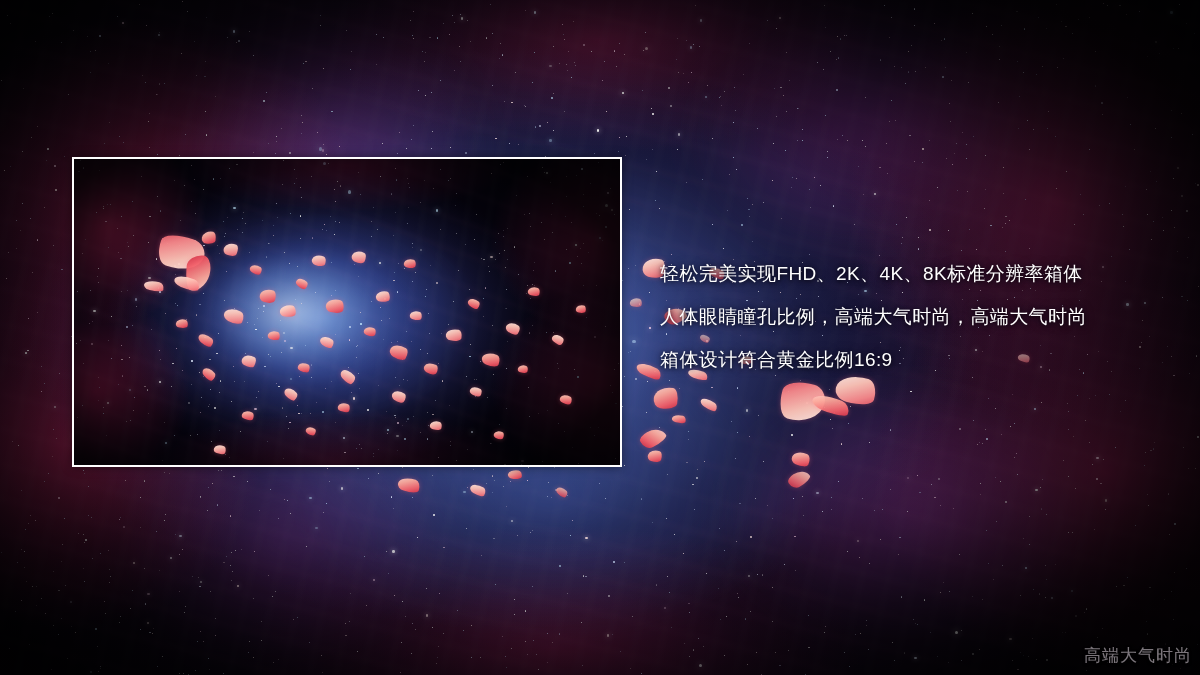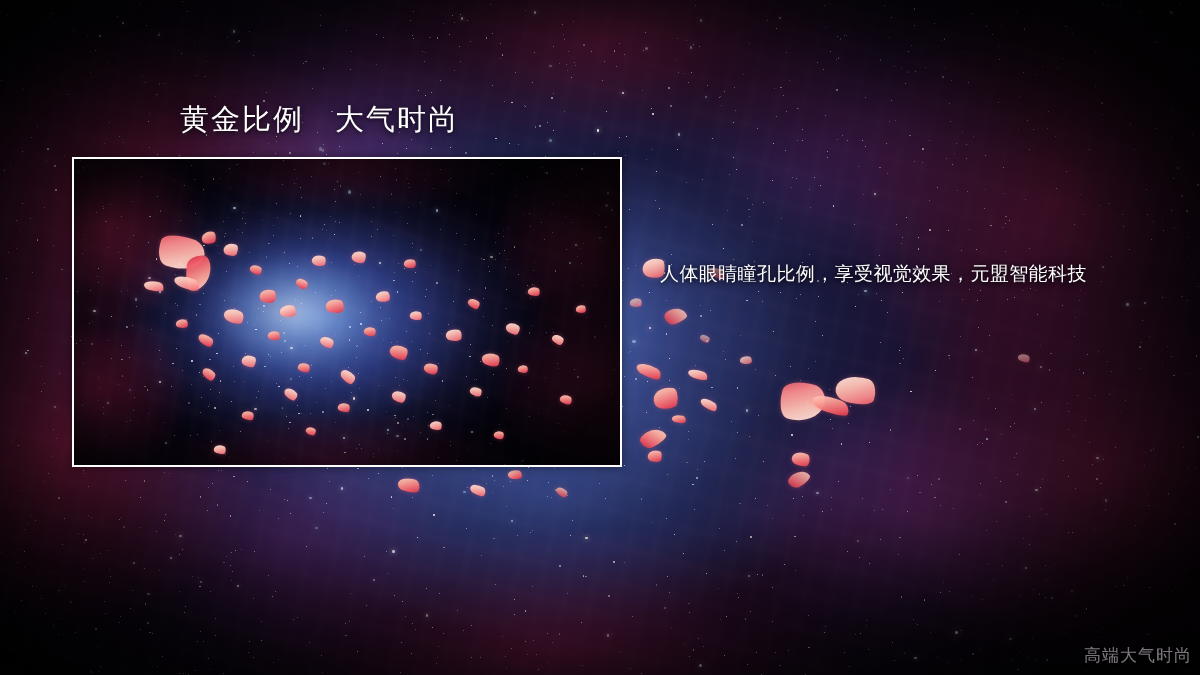--- a/index.html
+++ b/index.html
@@ -1715,21 +1715,20 @@
       <i class="petal" style="left:630px;top:298px;width:12px;height:9px;opacity:0.7;transform:rotate(12deg);background:linear-gradient(150deg,#fff1ec 0%,#ffc5b8 38%,#f98a8c 72%,#e04a5c 100%);"></i>
       <i class="petal" style="left:700px;top:335px;width:10px;height:7px;opacity:0.6;transform:rotate(40deg);background:linear-gradient(150deg,#fff1ec 0%,#ffc5b8 38%,#f98a8c 72%,#e04a5c 100%);"></i>
       <i class="petal" style="left:398px;top:478px;width:22px;height:14px;opacity:0.95;transform:rotate(18deg);background:linear-gradient(150deg,#ffd9d2 0%,#fca99c 34%,#f2606a 70%,#cc2740 100%);"></i>
       <i class="petal" style="left:470px;top:485px;width:16px;height:10px;opacity:0.95;transform:rotate(30deg);background:linear-gradient(150deg,#fff1ec 0%,#ffc5b8 38%,#f98a8c 72%,#e04a5c 100%);"></i>
       <i class="petal" style="left:508px;top:470px;width:14px;height:9px;opacity:0.95;transform:rotate(8deg);background:linear-gradient(150deg,#ffd9d2 0%,#fca99c 34%,#f2606a 70%,#cc2740 100%);"></i>
       <i class="petal" style="left:556px;top:488px;width:12px;height:8px;opacity:0.8;transform:rotate(46deg);background:linear-gradient(150deg,#ffd9d2 0%,#fca99c 34%,#f2606a 70%,#cc2740 100%);"></i>
       <i class="petal" style="left:792px;top:468px;width:14px;height:22px;opacity:0.85;transform:rotate(58deg);background:linear-gradient(150deg,#ffd9d2 0%,#fca99c 34%,#f2606a 70%,#cc2740 100%);"></i>
       <i class="petal" style="left:1018px;top:354px;width:12px;height:8px;opacity:0.5;transform:rotate(24deg);background:linear-gradient(150deg,#fff1ec 0%,#ffc5b8 38%,#f98a8c 72%,#e04a5c 100%);"></i>
     </div>
 
-  <div id="title">黄金比例　大气时尚</div>
 
   <div id="image-frame">
     <div id="image-frame-inner">
       <div class="fr-layer" id="fr-base"></div>
       <div class="fr-layer" id="fr-red"></div>
       <div class="fr-layer" id="fr-core"></div>
       <div class="fr-layer" id="fr-wisp"></div>
       <div id="fr-stars">
           <i class="star" style="left:297.1px;top:76.6px;width:0.9px;height:0.9px;opacity:0.77;background:#dfe9ff;"></i>
           <i class="star" style="left:452.6px;top:125.7px;width:0.9px;height:0.9px;opacity:0.84;background:#ffffff;"></i>
@@ -2291,18 +2290,20 @@
           <i class="petal" style="left:486px;top:236px;width:12px;height:9px;opacity:0.95;transform:rotate(28deg);background:linear-gradient(150deg,#ffd9d2 0%,#fca99c 34%,#f2606a 70%,#cc2740 100%);"></i>
           <i class="petal" style="left:356px;top:262px;width:12px;height:9px;opacity:0.95;transform:rotate(16deg);background:linear-gradient(150deg,#fff1ec 0%,#ffc5b8 38%,#f98a8c 72%,#e04a5c 100%);"></i>
           <i class="petal" style="left:232px;top:268px;width:10px;height:8px;opacity:0.95;transform:rotate(34deg);background:linear-gradient(150deg,#ffd9d2 0%,#fca99c 34%,#f2606a 70%,#cc2740 100%);"></i>
           <i class="petal" style="left:140px;top:286px;width:12px;height:9px;opacity:0.95;transform:rotate(20deg);background:linear-gradient(150deg,#fff1ec 0%,#ffc5b8 38%,#f98a8c 72%,#e04a5c 100%);"></i>
           <i class="petal" style="left:420px;top:272px;width:10px;height:8px;opacity:0.95;transform:rotate(26deg);background:linear-gradient(150deg,#ffd9d2 0%,#fca99c 34%,#f2606a 70%,#cc2740 100%);"></i>
         </div>
     </div>
   </div>
 
   <div id="body-text">
-    <span class="line">人体眼睛瞳孔比例，享受视觉效果，元盟智能科技</span>
+    <span class="line">轻松完美实现FHD、2K、4K、8K标准分辨率箱体</span>
+    <span class="line">人体眼睛瞳孔比例，高端大气时尚，高端大气时尚</span>
+    <span class="line">箱体设计符合黄金比例16:9</span>
   </div>
 
   <div id="watermark">高端大气时尚</div>
 
 </div>
 
 </body></html>

